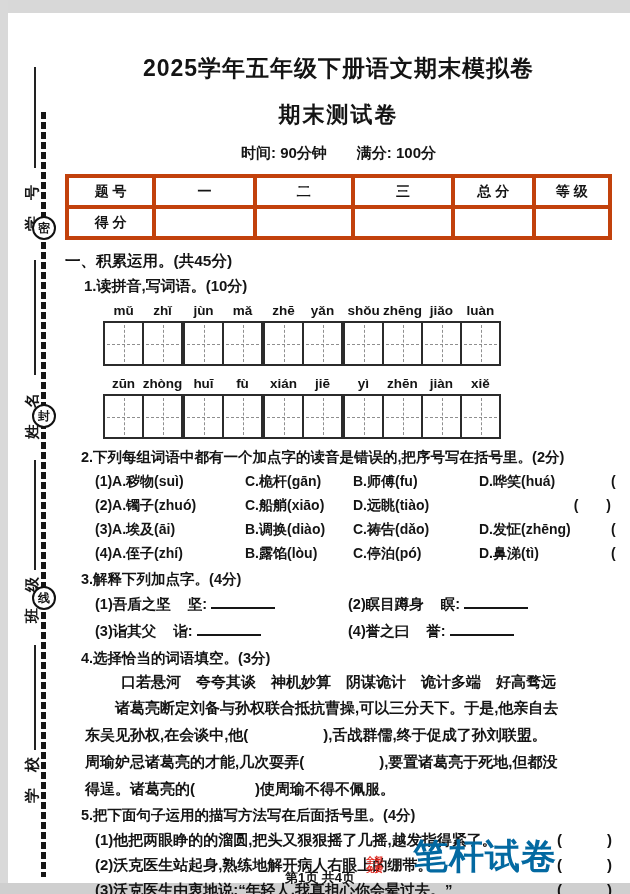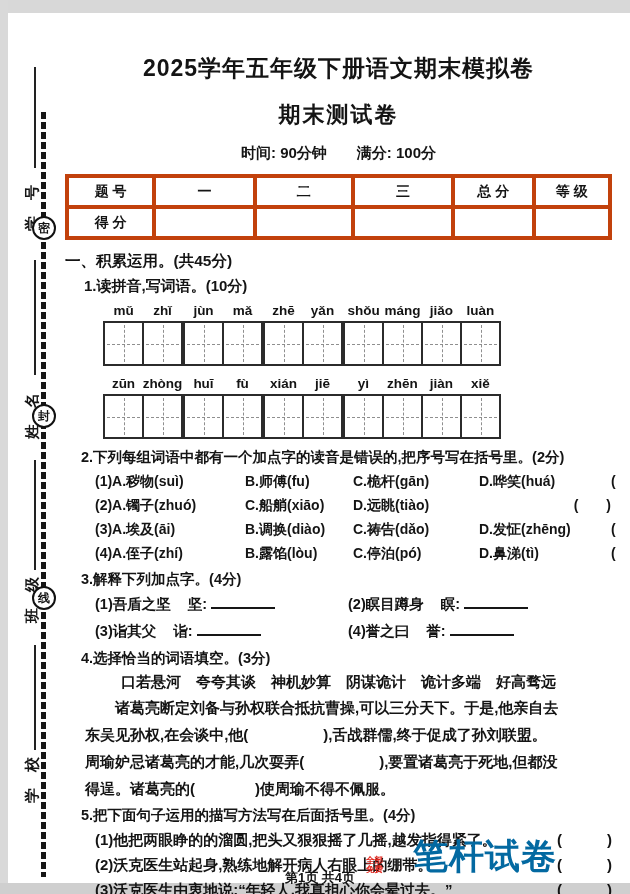--- a/index.html
+++ b/index.html
@@ -164,21 +164,21 @@
             <span class="syl">yǎn</span>
           </div>
         <div class="box-row">
             <span class="tz"></span>
             <span class="tz"></span>
           </div>
       </div>
       <div class="px-block">
         <div class="syl-row">
             <span class="syl">shǒu</span>
-            <span class="syl">máng</span>
+            <span class="syl">zhēng</span>
             <span class="syl">jiǎo</span>
             <span class="syl">luàn</span>
           </div>
         <div class="box-row">
             <span class="tz"></span>
             <span class="tz"></span>
             <span class="tz"></span>
             <span class="tz"></span>
           </div>
       </div>
@@ -228,22 +228,22 @@
             <span class="tz"></span>
             <span class="tz"></span>
           </div>
       </div>
     </div>
 
     <div class="q-label ml16" style="margin-top:9px;">2.下列每组词语中都有一个加点字的读音是错误的,把序号写在括号里。(2分)</div>
     <div class="choice-rows">
       <div class="choice-row">
         <span>(1)A.秽物(suì)</span>
+        <span>C.桅杆(gān)</span>
         <span>B.师傅(fu)</span>
-        <span>C.桅杆(gān)</span>
         <span>D.哗笑(huá)</span>
         <span class="bq">(　　)</span>
       </div>
       <div class="choice-row">
         <span>(2)A.镯子(zhuó)</span>
         <span>C.船艄(xiāo)</span>
         <span>D.远眺(tiào)</span>
         <span class="bq">(　　)</span>
       </div>
       <div class="choice-row">

